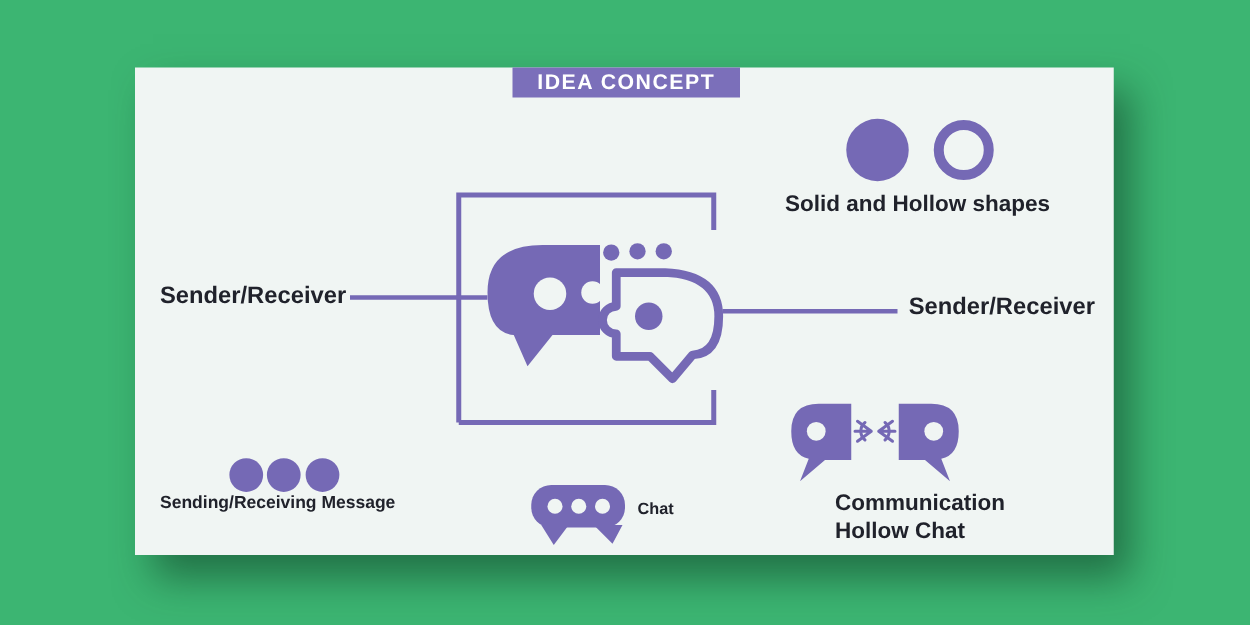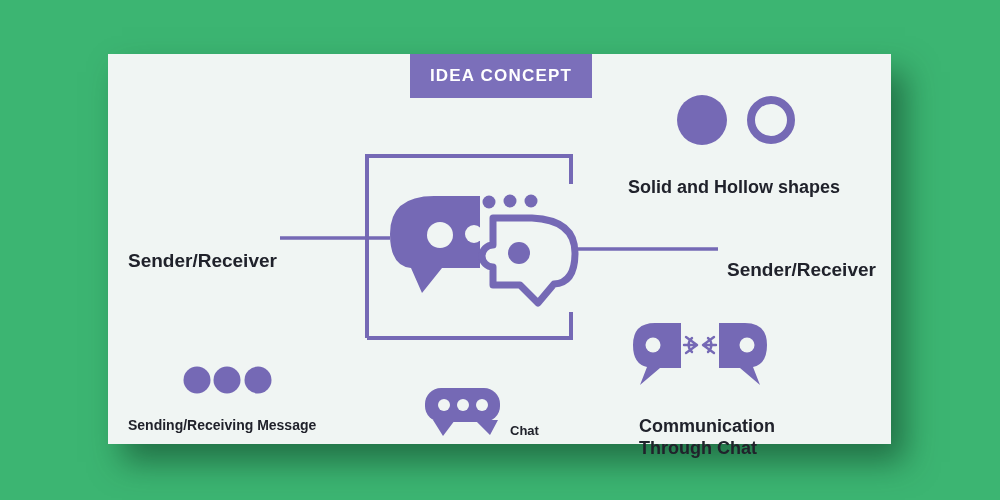--- a/index.html
+++ b/index.html
@@ -9,36 +9,36 @@
     font-family:"Liberation Sans", sans-serif;
     position:relative;
   }
   .stage{position:absolute;inset:0;}
   .card{
     position:absolute;left:108px;top:54px;width:783px;height:390px;
     background:#f0f5f3;
     box-shadow:14px 18px 30px rgba(12,58,34,0.55);
   }
   .banner{
-    position:absolute;left:302px;top:0;width:182px;height:44px;
+    position:absolute;left:302px;top:0;width:182px;height:24px;
     background:#7b6fba;color:#ffffff;
     display:flex;align-items:center;justify-content:center;
     font-size:17px;font-weight:700;letter-spacing:1.2px;
   }
   .diagram-svg{position:absolute;inset:0;width:783px;height:390px;}
   .label{
-    position:absolute;color:#20222b;font-weight:700;white-space:nowrap;margin-top:24px;
+    position:absolute;color:#20222b;font-weight:700;white-space:nowrap;
   }
   .lbl-sender-left{left:20px;top:172px;font-size:19px;}
   .lbl-sender-right{left:619px;top:181px;font-size:19px;}
   .lbl-solid-hollow{left:487px;top:98px;width:278px;text-align:center;
     font-size:18px;line-height:23px;white-space:normal;}
   .lbl-sending{left:20px;top:339px;font-size:14px;}
   .lbl-chat{left:402px;top:345px;font-size:13px;}
-  .lbl-comm{left:531px;top:337px;font-size:18px;line-height:22px;white-space:normal;}
+  .lbl-comm{left:560px;top:337px;font-size:18px;line-height:22px;white-space:normal;}
 </style>
 </head>
 <body>
 
 <div class="stage">
   <div class="card">
 
     <svg class="diagram-svg" viewBox="0 0 783 390">
 
       <g stroke="#7569b5" stroke-width="4" fill="none">
@@ -108,17 +108,17 @@
     <div class="label lbl-solid-hollow">
       <div>Solid and Hollow shapes</div>
     </div>
 
     <div class="label lbl-sending">Sending/Receiving Message</div>
 
     <div class="label lbl-chat">Chat</div>
 
     <div class="label lbl-comm">
       <div>Communication</div>
-      <div>Through Chat</div>
+      <div>Hollow Chat</div>
     </div>
 
   </div>
 </div>
 
 </body></html>

